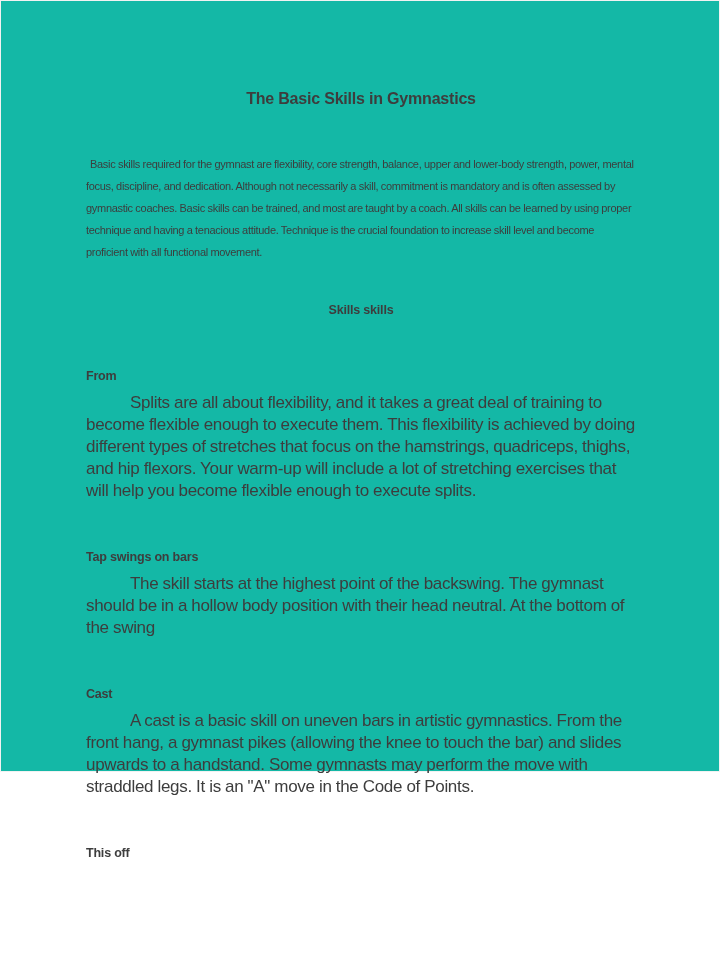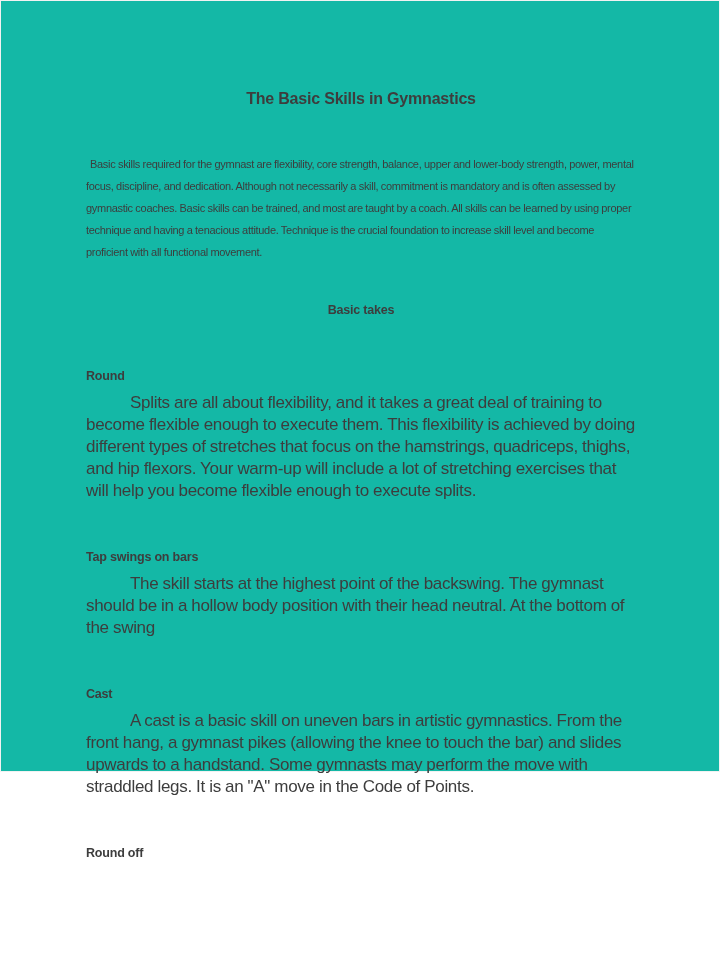--- a/index.html
+++ b/index.html
@@ -61,34 +61,34 @@
 </style>
 </head>
 <body>
 
 <div class="document-page">
 
   <h1 class="doc-title">The Basic Skills in Gymnastics</h1>
 
   <p class="intro">Basic skills required for the gymnast are flexibility, core strength, balance, upper and lower-body strength, power, mental focus, discipline, and dedication. Although not necessarily a skill, commitment is mandatory and is often assessed by gymnastic coaches. Basic skills can be trained, and most are taught by a coach. All skills can be learned by using proper technique and having a tenacious attitude. Technique is the crucial foundation to increase skill level and become proficient with all functional movement.</p>
 
-  <h2 class="subtitle">Basic takes</h2>
+  <h2 class="subtitle">Skills skills</h2>
 
   <div class="section">
-    <h3 class="section-heading">Round</h3>
+    <h3 class="section-heading">From</h3>
     <p class="section-body">Splits are all about flexibility, and it takes a great deal of training to become flexible enough to execute them. This flexibility is achieved by doing different types of stretches that focus on the hamstrings, quadriceps, thighs, and hip flexors. Your warm-up will include a lot of stretching exercises that will help you become flexible enough to execute splits.</p>
   </div>
 
   <div class="section">
     <h3 class="section-heading">Tap swings on bars</h3>
     <p class="section-body">The skill starts at the highest point of the backswing. The gymnast should be in a hollow body position with their head neutral. At the bottom of the swing</p>
   </div>
 
   <div class="section">
     <h3 class="section-heading">Cast</h3>
     <p class="section-body">A cast is a basic skill on uneven bars in artistic gymnastics. From the front hang, a gymnast pikes (allowing the knee to touch the bar) and slides upwards to a handstand. Some gymnasts may perform the move with straddled legs. It is an "A" move in the Code of Points.</p>
   </div>
 
   <div class="section">
-    <h3 class="section-heading">Round off</h3>
+    <h3 class="section-heading">This off</h3>
   </div>
 
 </div>
 
 </body></html>

